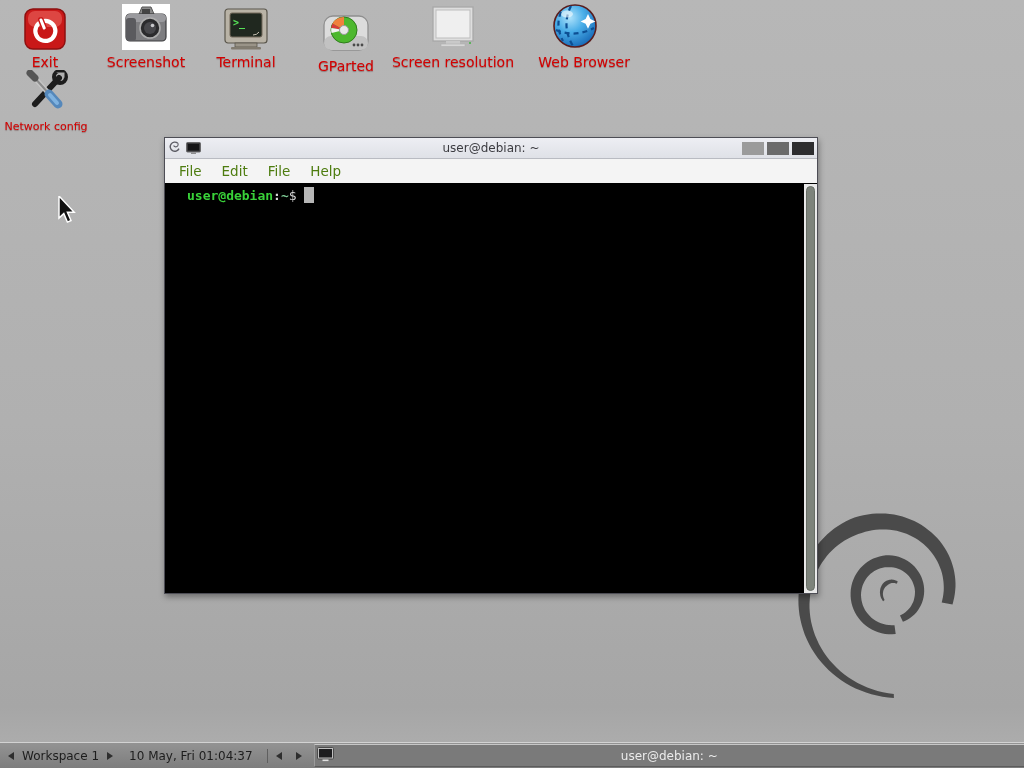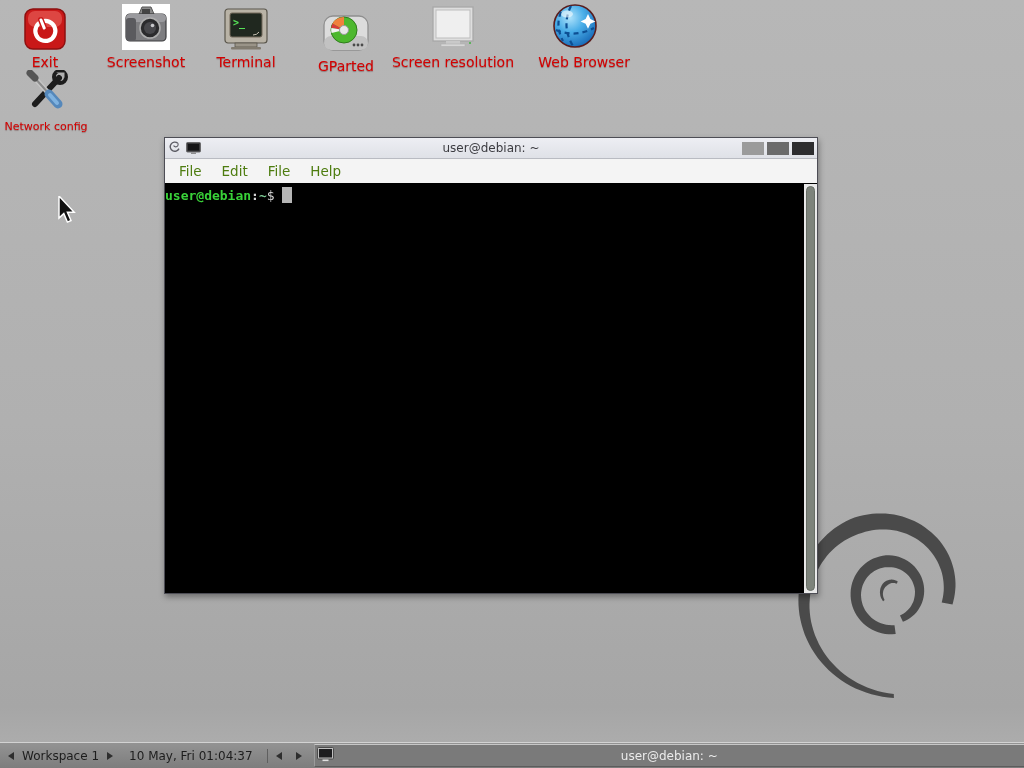--- a/index.html
+++ b/index.html
@@ -45,21 +45,21 @@
   .menubar {
     height:24px; background:#f4f4f4; display:flex; align-items:center;
     padding-left:4px; font-size:13.5px; color:#4d7c0f;
   }
   .menubar .mitem { padding:2px 10px; cursor:default; }
 
   .term {
     position:absolute; left:0; top:46px; right:0; bottom:0; background:#000;
   }
   .term .text {
-    position:absolute; left:0; top:3px; right:16px;
+    position:absolute; left:22px; top:3px; right:16px;
     font-family:"DejaVu Sans Mono", monospace; font-size:13px; font-weight:bold;
     line-height:17px; white-space:pre;
   }
   .p-user { color:#39d239; }
   .p-sep  { color:#d6d6d6; }
   .p-cwd  { color:#7ecb95; }
   .p-sym  { color:#d6d6d6; font-weight:normal; }
   .cursor-block {
     display:inline-block; width:10px; height:16px; background:#b6b6b6;
     vertical-align:text-bottom; margin-left:7px;

